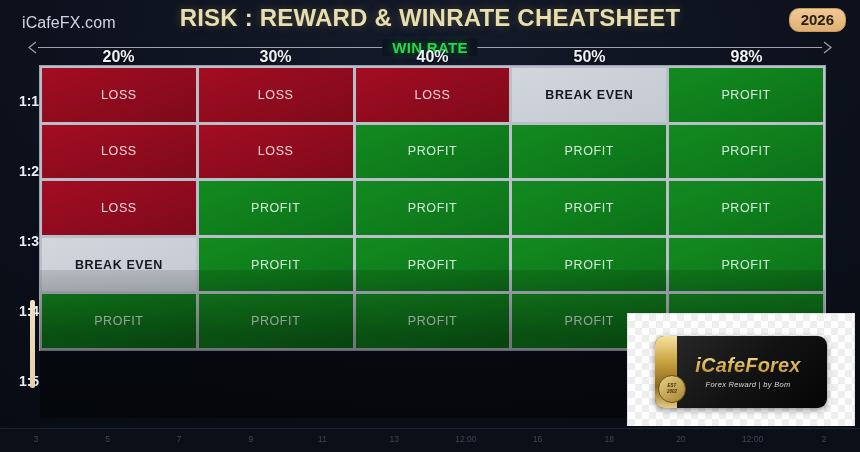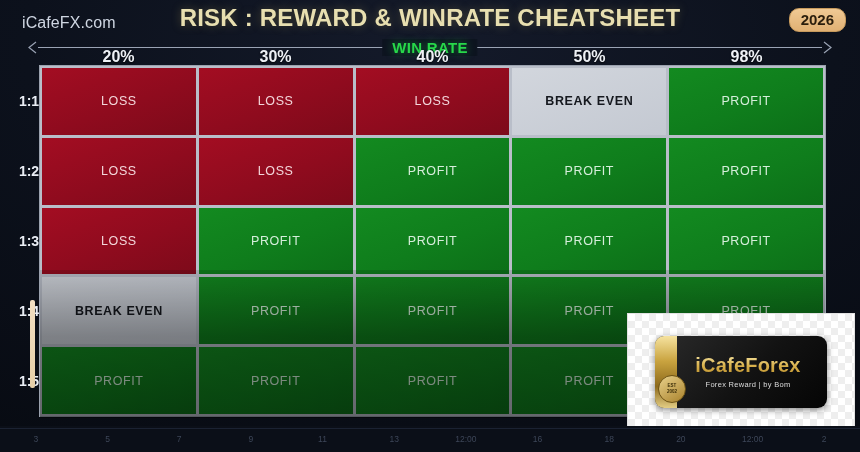--- a/index.html
+++ b/index.html
@@ -46,21 +46,21 @@
   .colhead{position:absolute;top:48px;height:20px;left:40px;right:35px;display:flex;}
   .colhead div{flex:1;text-align:center;color:#eef1f6;font-size:16px;font-weight:bold;
     text-shadow:0 1px 2px rgba(0,0,0,.8);}
 
   
   .rowlabels{position:absolute;left:11px;top:66px;width:36px;height:350px;display:flex;flex-direction:column;}
   .rowlabels div{flex:1;display:flex;align-items:center;justify-content:center;
     color:#e9edf4;font-size:14px;font-weight:bold;}
 
   
-  .grid{position:absolute;left:40px;top:66px;width:785px;height:350px;
+  .grid{position:absolute;left:40px;top:66px;width:785px;height:284px;
     display:grid;grid-template-columns:repeat(5,1fr);grid-template-rows:repeat(5,1fr);
     gap:3px;padding:2px;box-sizing:border-box;
     background:#b9bec9;
     box-shadow:0 0 0 1px #9aa1ae;}
   .cell{display:flex;align-items:center;justify-content:center;
     font-size:12.5px;letter-spacing:.6px;font-weight:500;}
   .cell.loss{background:linear-gradient(160deg,#a30d22 0%,#8f0b1e 55%,#7d0a1a 100%);color:#f3d6da;}
   .cell.profit{background:linear-gradient(160deg,#138a20 0%,#0f7d1c 55%,#0c6f18 100%);color:#d6eedb;}
   .cell.be{background:linear-gradient(160deg,#d2d6dd 0%,#c4c9d2 100%);color:#15181e;font-weight:600;}
 
@@ -89,21 +89,21 @@
   .logocard{position:absolute;right:5px;top:313px;width:228px;height:117px;
     background:#ffffff;border:1px solid #e2e2e2;box-sizing:border-box;
     display:flex;align-items:center;justify-content:center;}
   .logocard .checks{position:absolute;inset:0;
     background-image:linear-gradient(45deg,#e9e9e9 25%,transparent 25%,transparent 75%,#e9e9e9 75%),
                      linear-gradient(45deg,#e9e9e9 25%,transparent 25%,transparent 75%,#e9e9e9 75%);
     background-size:14px 14px;background-position:0 0,7px 7px;opacity:.75;}
   .plate{position:relative;width:172px;height:72px;border-radius:9px;overflow:hidden;
     background:linear-gradient(135deg,#2b2b2b 0%,#121212 55%,#050505 100%);
     box-shadow:0 2px 6px rgba(0,0,0,.45);display:flex;align-items:center;justify-content:center;
-    flex-direction:column;}
+    flex-direction:column;font-style:italic;}
   .plate .goldedge{position:absolute;left:0;top:0;bottom:0;width:22px;
     background:linear-gradient(180deg,#f6e3a0 0%,#c9a33f 35%,#8d6a1c 70%,#e3cd84 100%);}
   .plate .seal{position:absolute;left:3px;bottom:5px;width:26px;height:26px;border-radius:50%;
     background:linear-gradient(145deg,#e8d08a,#a9822c);border:1px solid #6d5316;
     display:flex;flex-direction:column;align-items:center;justify-content:center;
     font-size:4.5px;font-weight:bold;color:#3a2c08;line-height:6px;}
   .plate .brand{font-size:20px;font-weight:bold;
     background:linear-gradient(180deg,#f7e7a8 0%,#d9b24e 50%,#b98d2a 100%);
     -webkit-background-clip:text;background-clip:text;color:transparent;
     margin-left:14px;letter-spacing:.2px;}

